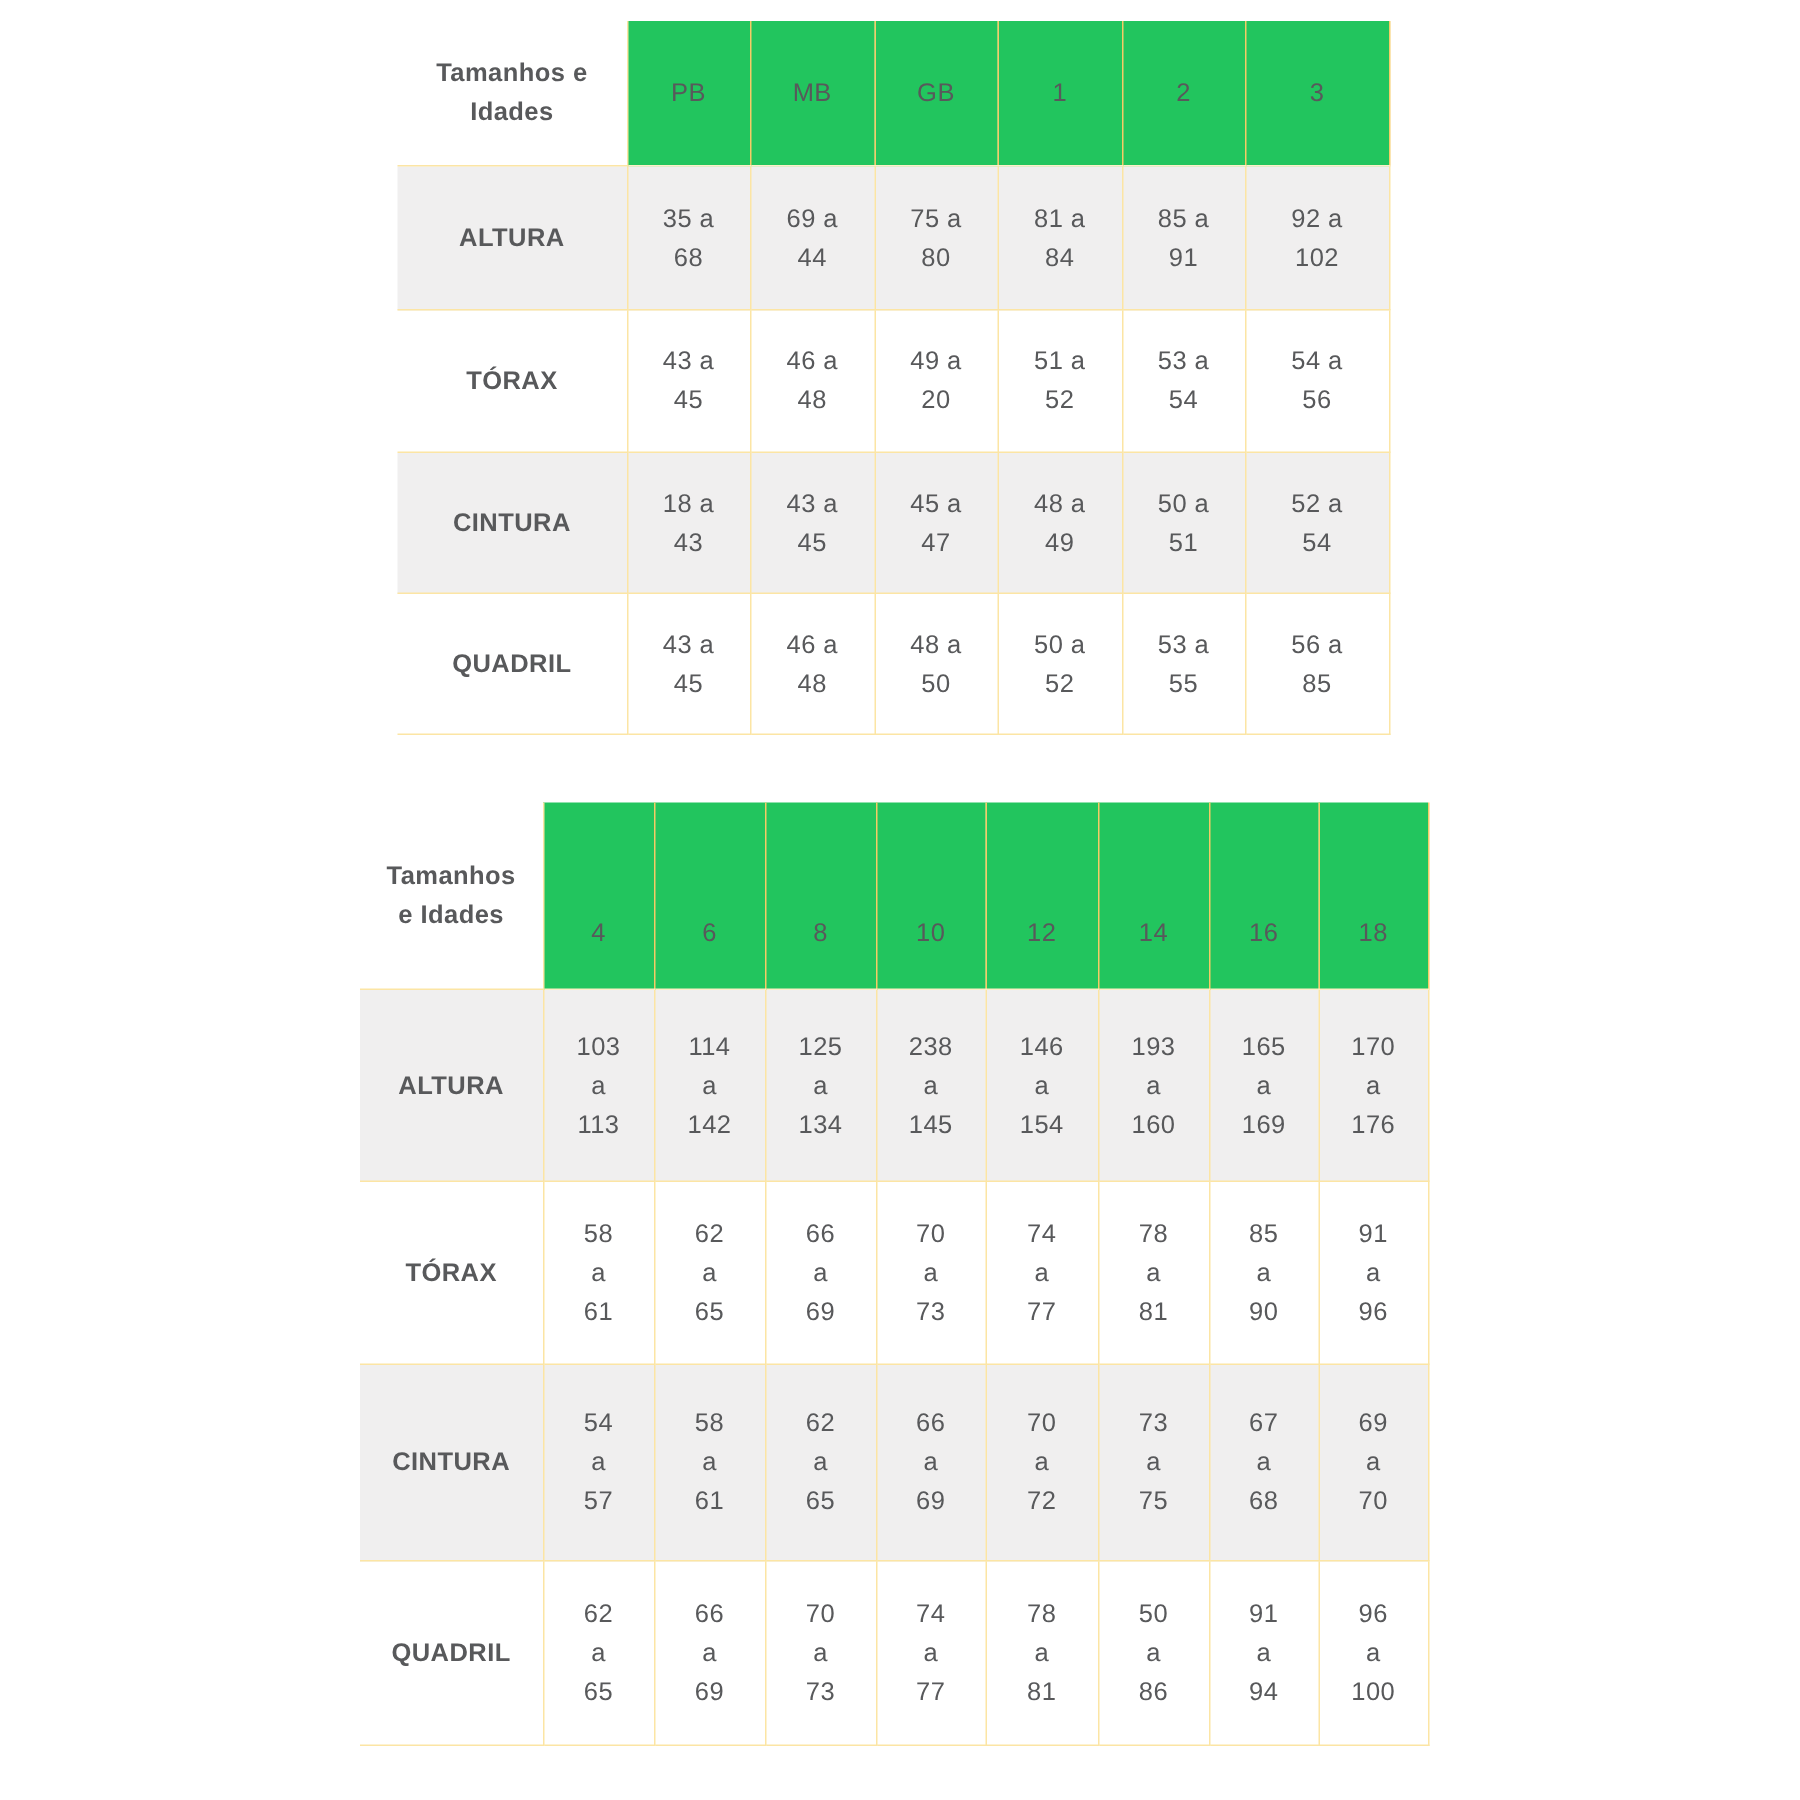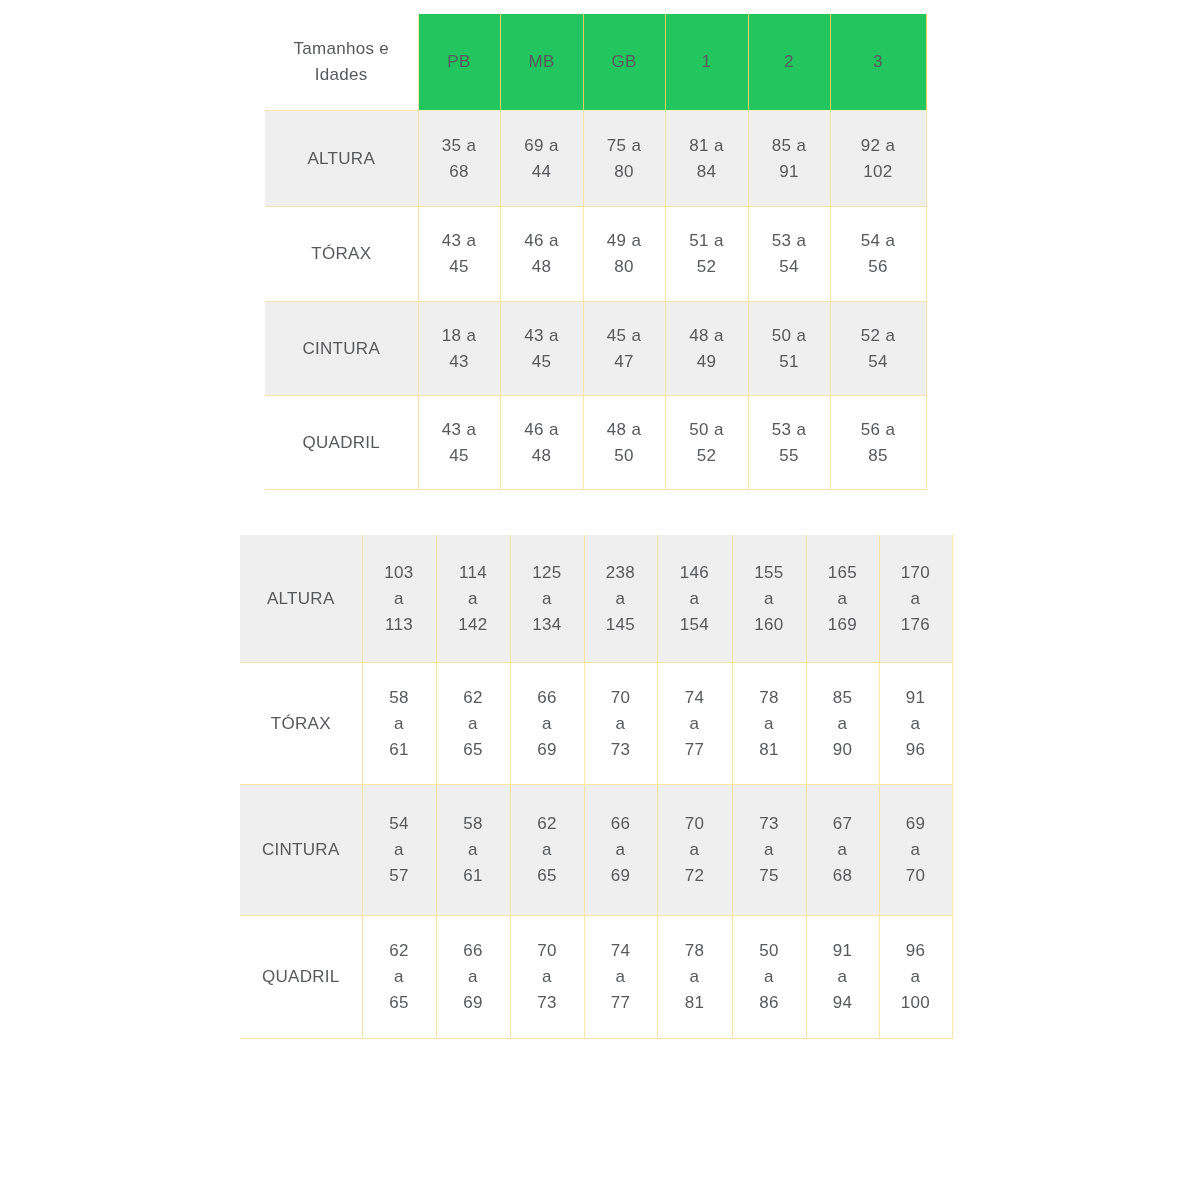--- a/index.html
+++ b/index.html
@@ -31,21 +31,21 @@
     vertical-align: middle;
     color: #58595B;
     font-size: 17px;
     line-height: 26px;
     letter-spacing: 0.3px;
     white-space: pre-line;
     padding: 0;
   }
   
   tr:first-child > td { border-top-style: hidden; }
-  td:first-child { border-left-style: hidden; }
+  td:first-child { border-left-style: hidden; font-weight: bold; }
   
   td.size {
     background: #22c55e;
     border-left-color: #F5CB66;
     border-right-color: #F5CB66;
     border-bottom-color: #FDF0C8;
   }
   td.corner {
     background: #ffffff;
   }
@@ -107,21 +107,21 @@
           <td class="val">92 a
 102</td>
         </tr>
         <tr class="r2">
           <td class="lbl">TÓRAX</td>
           <td class="val">43 a
 45</td>
           <td class="val">46 a
 48</td>
           <td class="val">49 a
-80</td>
+20</td>
           <td class="val">51 a
 52</td>
           <td class="val">53 a
 54</td>
           <td class="val">54 a
 56</td>
         </tr>
         <tr class="r3 alt">
           <td class="lbl">CINTURA</td>
           <td class="val">18 a
@@ -163,38 +163,50 @@
           <col style="width:74px">
           <col style="width:74px">
           <col style="width:74px">
         <col style="width:73px">
           <col style="width:75px">
           <col style="width:74px">
           <col style="width:73px">
           <col style="width:73px">
       </colgroup>
       <tbody>
+        <tr class="head">
+          <td class="corner">Tamanhos
+e Idades</td>
+          <td class="size">4</td>
+          <td class="size">6</td>
+          <td class="size">8</td>
+          <td class="size">10</td>
+          <td class="size">12</td>
+          <td class="size">14</td>
+          <td class="size">16</td>
+          <td class="size">18</td>
+        </tr>
         <tr class="r1 alt">
           <td class="lbl">ALTURA</td>
           <td class="val">103
 a
 113</td>
           <td class="val">114
 a
 142</td>
           <td class="val">125
 a
 134</td>
           <td class="val">238
 a
 145</td>
           <td class="val">146
 a
 154</td>
-          <td class="val">155
+          <td class="val">193
 a
 160</td>
           <td class="val">165
 a
 169</td>
           <td class="val">170
 a
 176</td>
         </tr>
         <tr class="r2">

